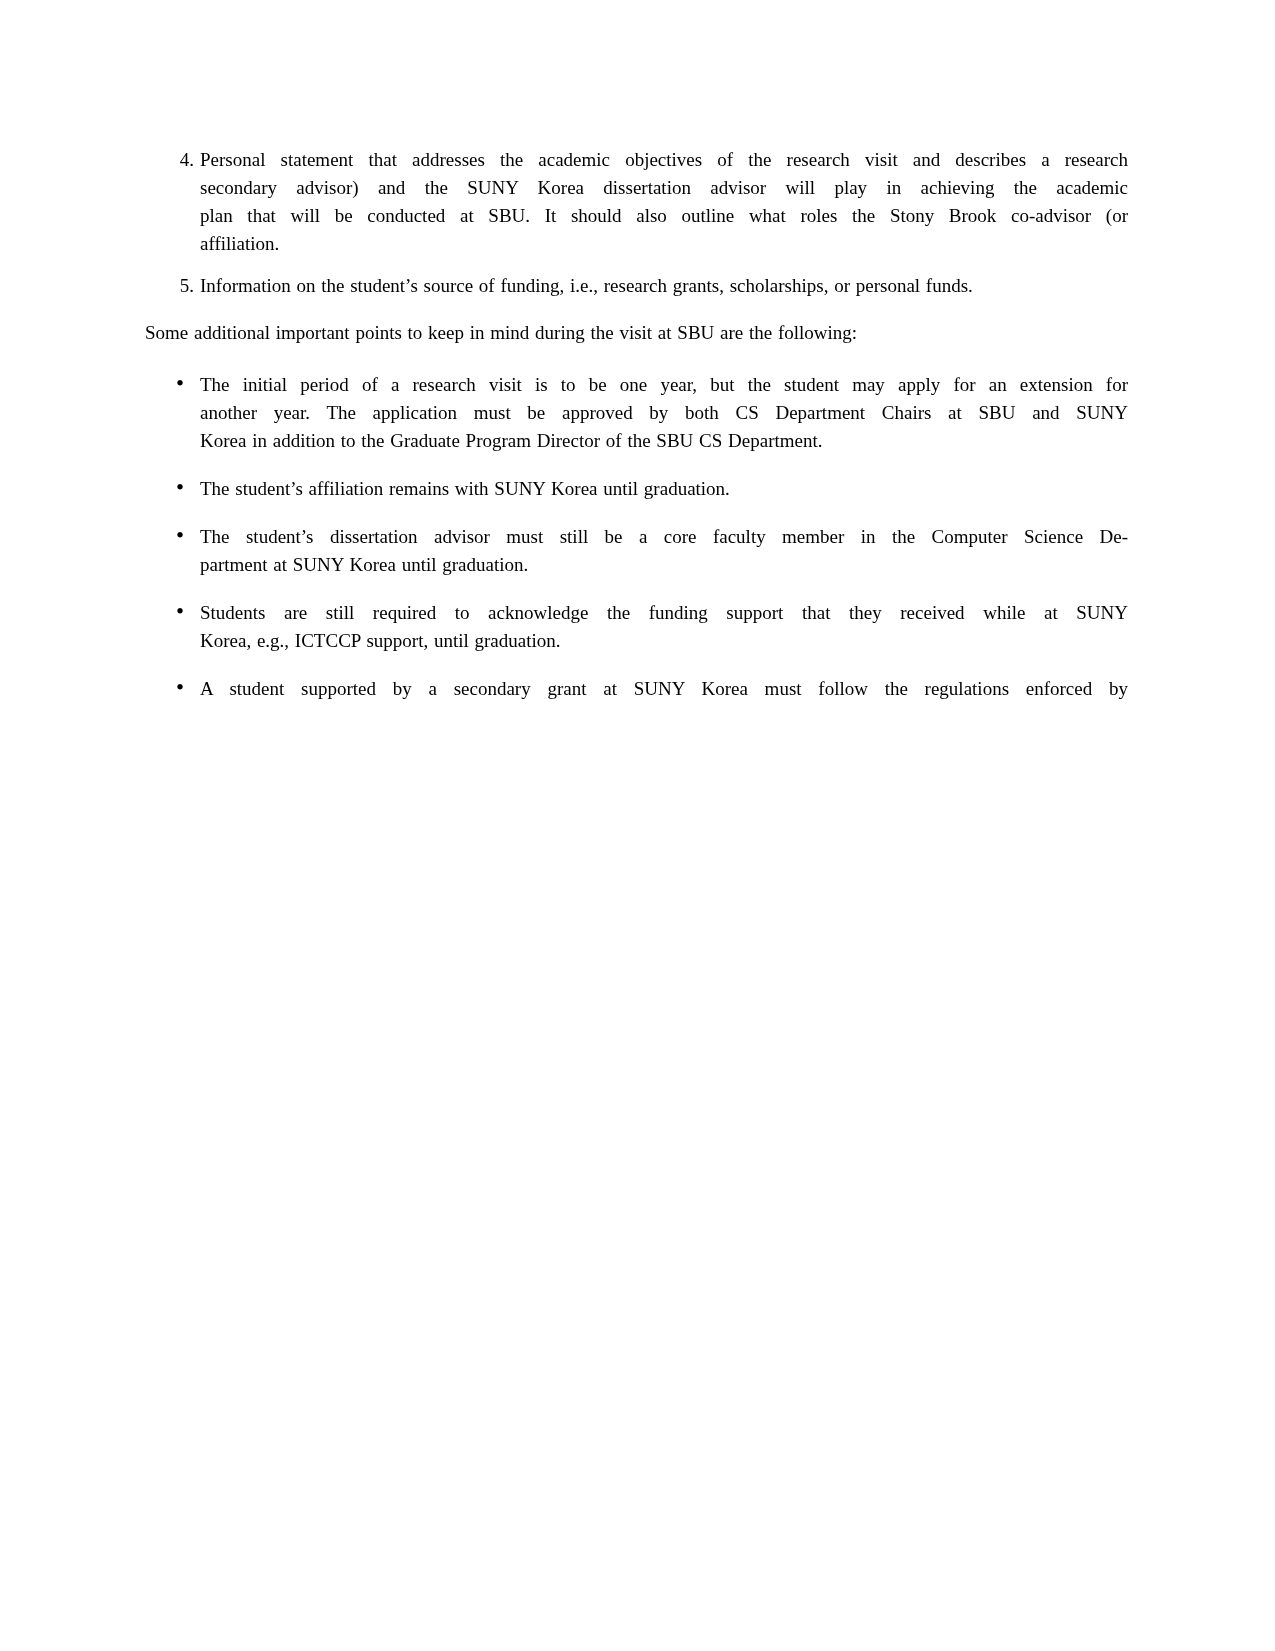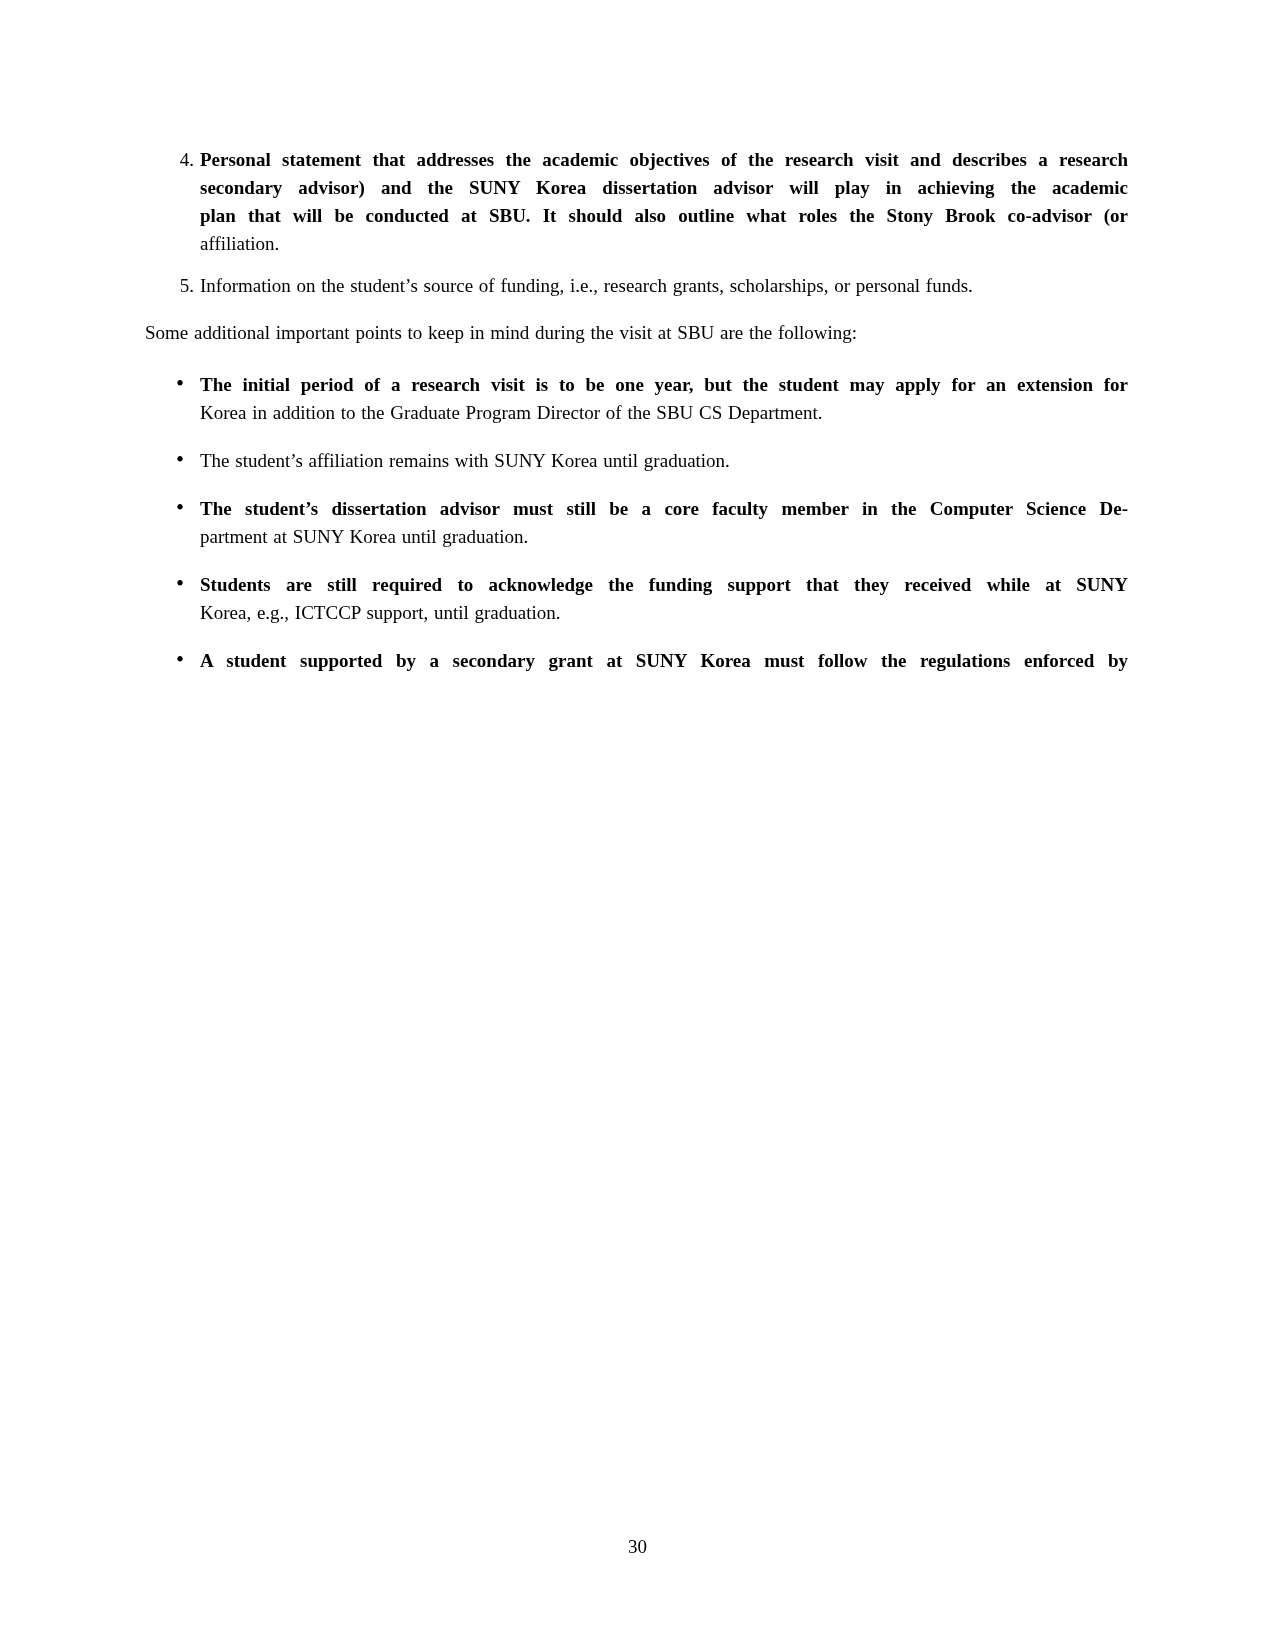--- a/index.html
+++ b/index.html
@@ -57,21 +57,20 @@
     position: absolute;
     left: 31px;
     top: -1px;
     font-size: 23px;
     line-height: 28px;
   }
   
   .jline {
     text-align: justify;
     text-align-last: justify;
-    font-weight: bold;
   }
   
   .lline {
     text-align: left;
   }
   .page-number {
     position: absolute;
     left: 0;
     top: 1533px;
     width: 100%;
@@ -97,20 +96,21 @@
         <div class="lline">Information on the student’s source of funding, i.e., research grants, scholarships, or personal funds.</div>
       </li>
     </ol>
 
     <p class="body-para lline">Some additional important points to keep in mind during the visit at SBU are the following:</p>
 
     <ul class="bullet-list">
       <li class="bullet-item">
         <span class="bullet-glyph">•</span>
         <div class="jline">The initial period of a research visit is to be one year, but the student may apply for an extension for</div>
+        <div class="jline">another year.  The application must be approved by both CS Department Chairs at SBU and SUNY</div>
         <div class="lline">Korea in addition to the Graduate Program Director of the SBU CS Department.</div>
       </li>
       <li class="bullet-item">
         <span class="bullet-glyph">•</span>
         <div class="lline">The student’s affiliation remains with SUNY Korea until graduation.</div>
       </li>
       <li class="bullet-item">
         <span class="bullet-glyph">•</span>
         <div class="jline">The student’s dissertation advisor must still be a core faculty member in the Computer Science De-</div>
         <div class="lline">partment at SUNY Korea until graduation.</div>
@@ -121,14 +121,13 @@
         <div class="lline">Korea, e.g., ICTCCP support, until graduation.</div>
       </li>
       <li class="bullet-item">
         <span class="bullet-glyph">•</span>
         <div class="jline">A student supported by a secondary grant at SUNY Korea must follow the regulations enforced by</div>
       </li>
     </ul>
 
   </div>
 
-  <div class="page-number">30</div>
 </div>
 
 </body></html>

